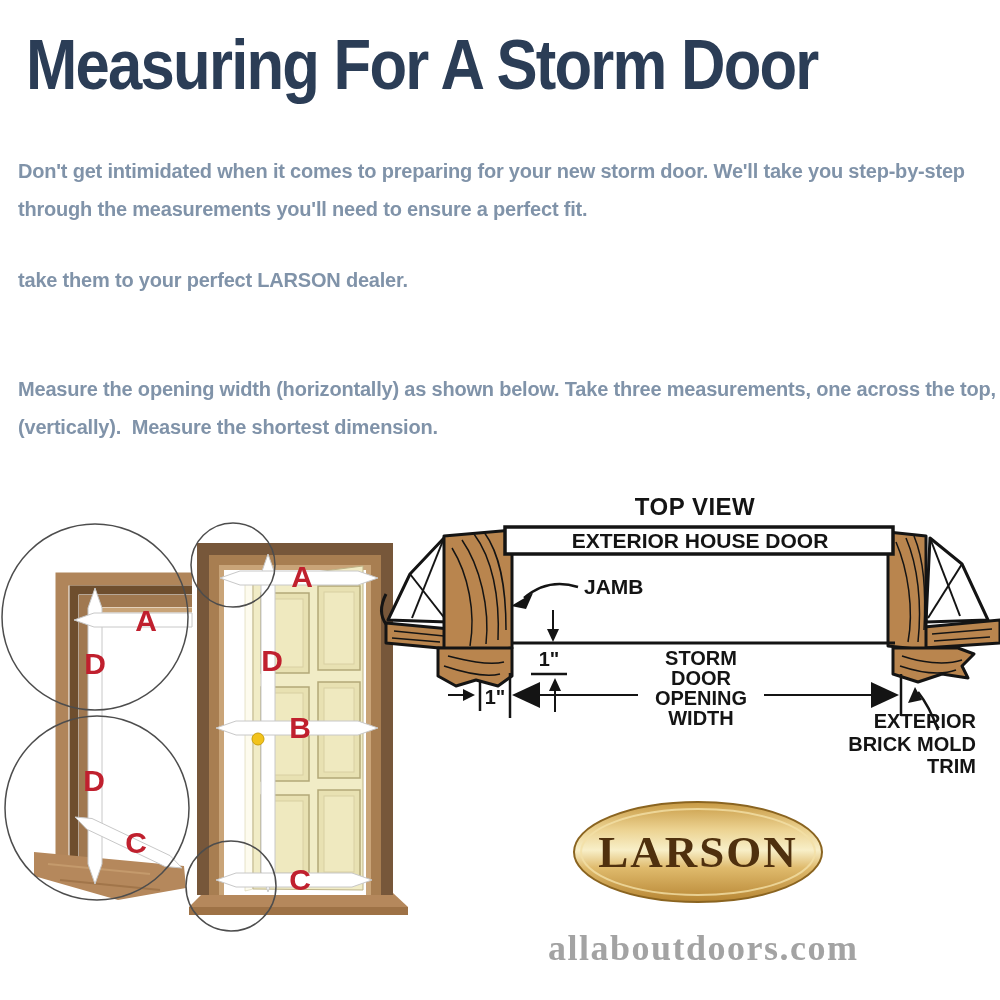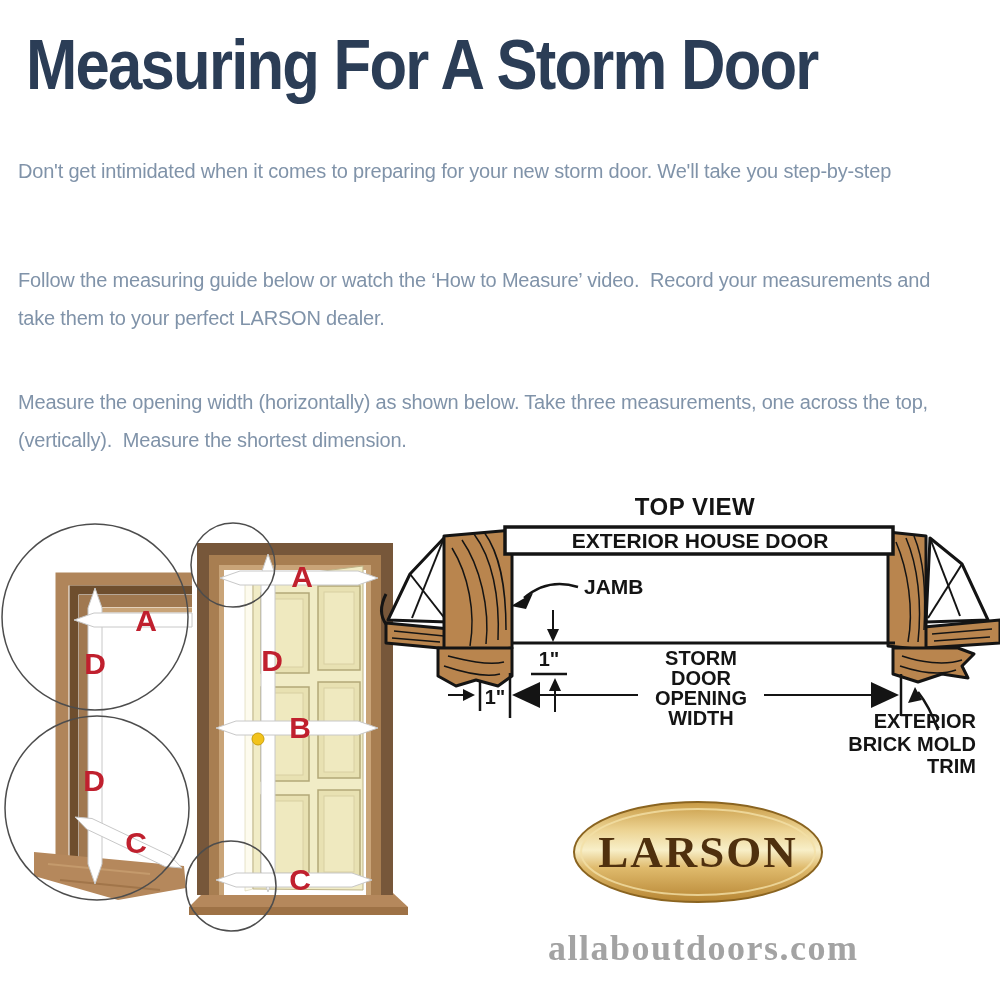--- a/index.html
+++ b/index.html
@@ -6,25 +6,25 @@
   body{
     width:1000px;height:1000px;background:#ffffff;position:relative;overflow:hidden;
     font-family:"Liberation Sans",sans-serif;
   }
   h1.title{
     position:absolute;top:30px;left:26px;margin:0;
     font-size:70px;line-height:1;font-weight:700;color:#2b3d56;
     letter-spacing:-2px;white-space:nowrap;
     transform:scaleX(0.88);transform-origin:left top;
   }
-  .para{position:absolute;left:18px;width:960px;color:#8093a9;}
+  .para{position:absolute;left:18px;width:960px;color:#8093a9;font-weight:bold;}
   .para .line{
     white-space:pre;font-size:20px;line-height:38px;letter-spacing:-0.2px;
   }
-  .p1{top:152px}.p2{top:261px}.p3{top:383px}
+  .p1{top:152px}.p2{top:261px}.p3{top:370px}
   svg.fig{position:absolute;top:490px;left:0;}
   
   .lbl{font-family:"Liberation Sans",sans-serif;font-weight:bold;font-size:30px;fill:#c0202e;text-anchor:middle;}
   .tv{font-family:"Liberation Sans",sans-serif;font-weight:bold;fill:#141414;text-anchor:middle;}
   .tv-title{font-size:24px;letter-spacing:.5px;}
   .tv-label{font-size:21px;}
   .tv-dim{font-size:20px;}
   .a-start{text-anchor:start;}
   .a-end{text-anchor:end;}
   .logo-text{font-family:"Liberation Serif",serif;font-weight:bold;font-size:45px;fill:#4f300e;letter-spacing:2px;text-anchor:middle;}
@@ -39,23 +39,23 @@
   .tick{stroke:#141414;stroke-width:2.5;}
   .ah{fill:#141414;}
 </style>
 </head>
 <body>
 
 <h1 class="title">Measuring For A Storm Door</h1>
 
 <div class="para p1">
   <div class="line">Don't get intimidated when it comes to preparing for your new storm door. We'll take you step-by-step</div>
+  <div class="line">through the measurements you'll need to ensure a perfect fit.</div>
 </div>
 <div class="para p2">
-  <div class="line">Follow the measuring guide below or watch the ‘How to Measure’ video.  Record your measurements and</div>
   <div class="line">take them to your perfect LARSON dealer.</div>
 </div>
 <div class="para p3">
   <div class="line">Measure the opening width (horizontally) as shown below. Take three measurements, one across the top,</div>
   <div class="line">(vertically).  Measure the shortest dimension.</div>
 </div>
 
 <svg class="fig" width="1000" height="510" viewBox="0 0 1000 510">
   <defs>
     <linearGradient id="gold" x1="0" y1="0" x2="0" y2="1">

